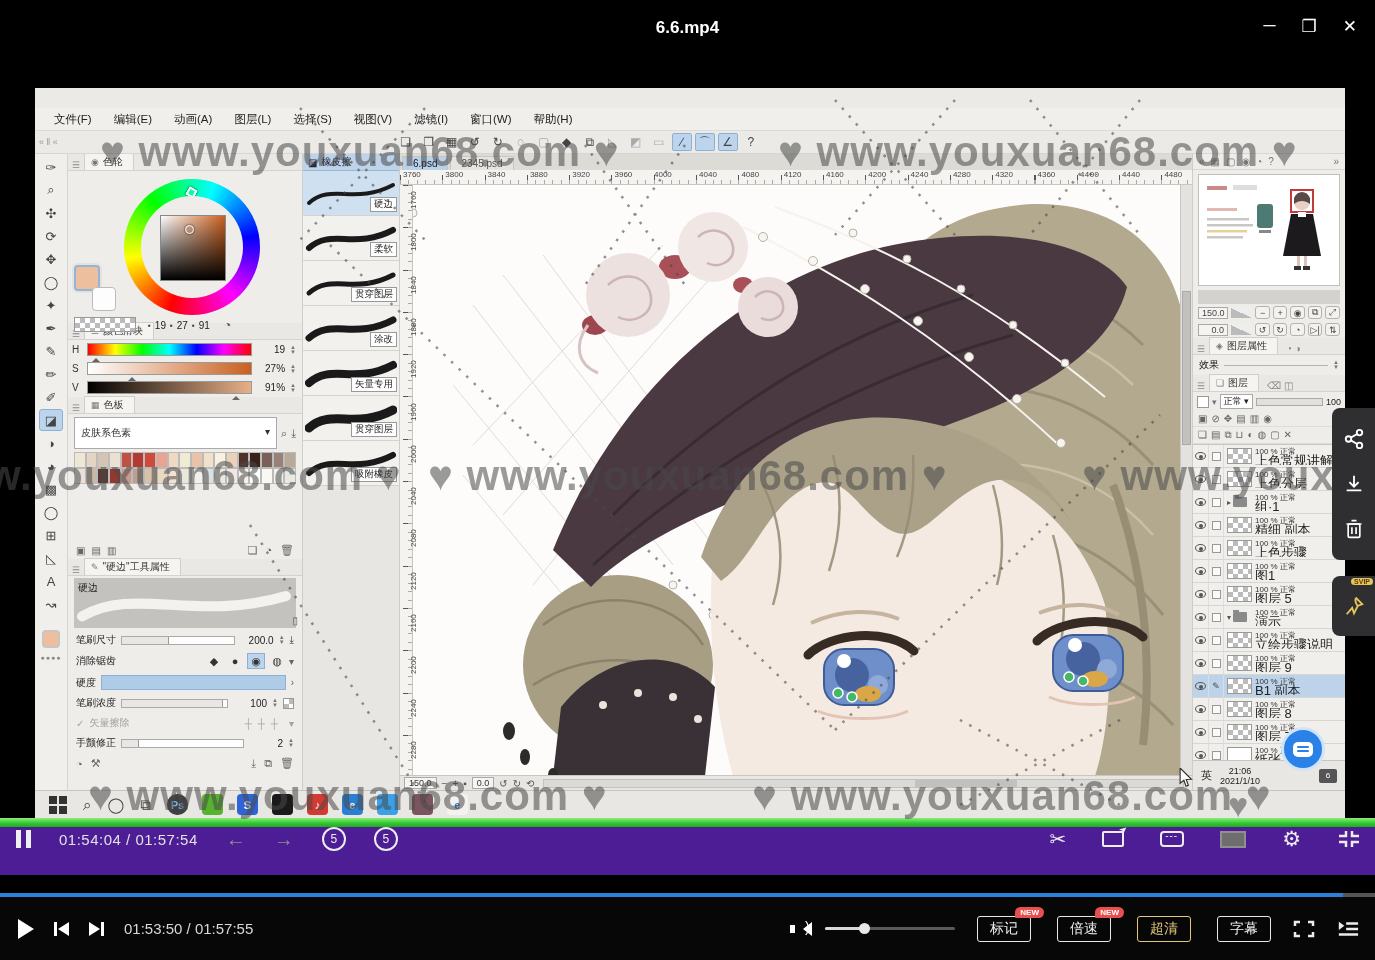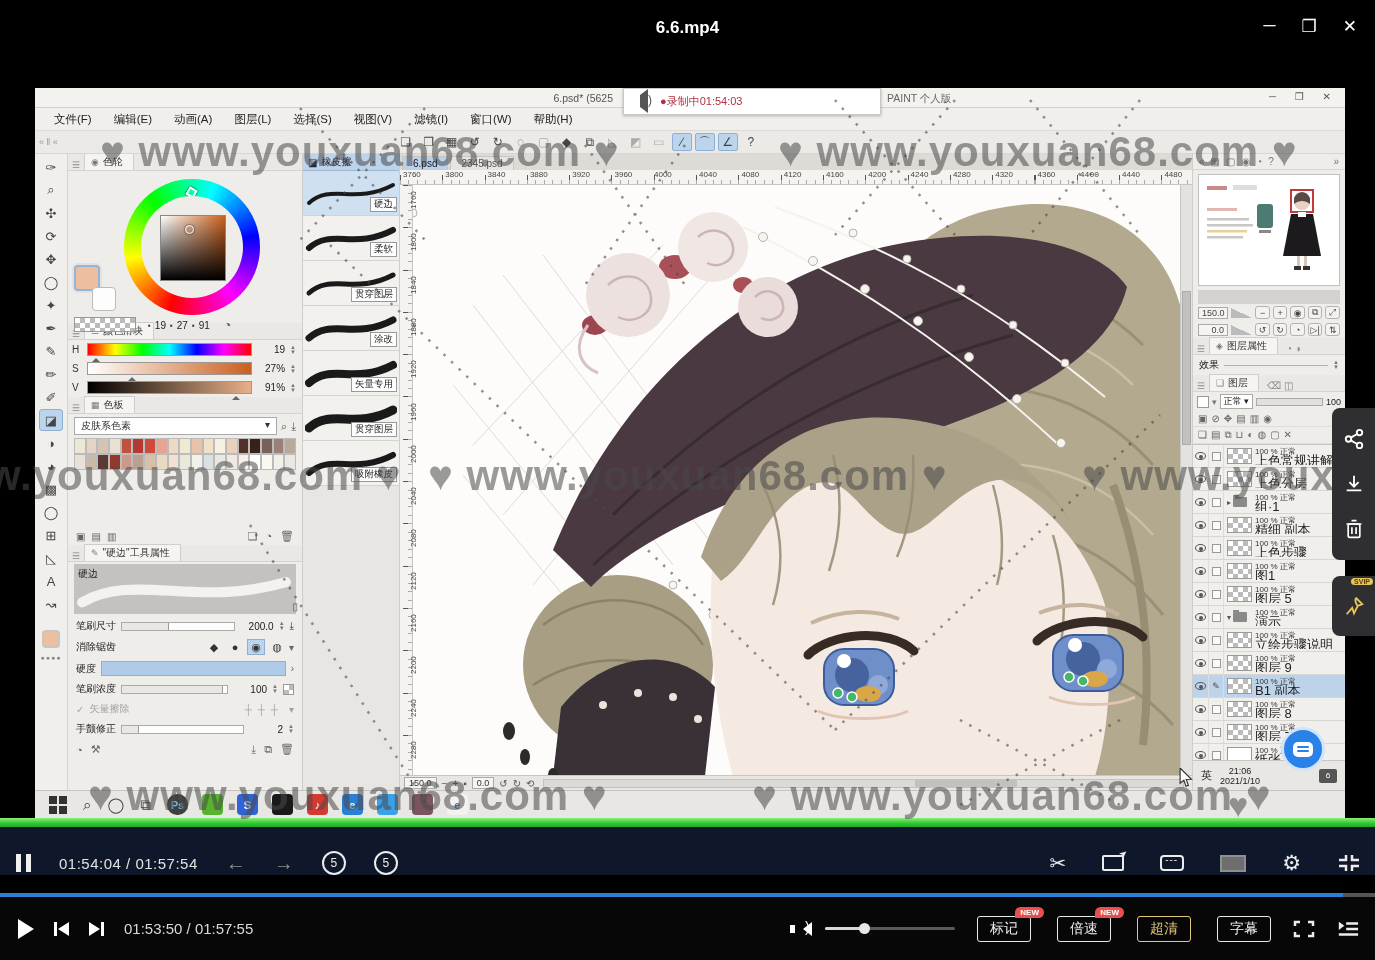--- a/index.html
+++ b/index.html
@@ -61,21 +61,21 @@
 .slider-row{display:flex;align-items:center;gap:5px;padding:3px 6px 3px 4px}
 .slider-row .sl{width:10px;font-size:10px;color:#333}
 .track{position:relative;flex:1;height:13px;border:1px solid #999}
 .track .caret{position:absolute;bottom:-7px;margin-left:-4px;width:0;height:0;border:4px solid transparent;border-bottom-color:#666}
 .t-h{background:linear-gradient(to right,#f00,#ff0,#0f0,#0ff,#00f,#f0f,#f00)}
 .t-s{background:linear-gradient(to right,#fff,#c9601f)}
 .t-v{background:linear-gradient(to right,#000,#e8b089)}
 .slider-row .sv{width:28px;text-align:right;font-size:10px;color:#222}
 .stepper{display:inline-block;font-size:6px;line-height:5px;color:#777;text-align:center}
 .sw-drop{display:flex;align-items:center;gap:4px;padding:3px 6px}
-.sw-sel{flex:1;background:#fff;border:1px solid #aaa;font-size:10px;padding:1px 6px;display:flex;justify-content:space-between;color:#333}
+.sw-sel{flex:1;background:#fff;border:1px solid #aaa;font-size:10px;padding:8px 6px;display:flex;justify-content:space-between;color:#333}
 .sw-mini{font-size:11px;color:#555}
 #swgrid{padding:0 6px}
 .swrow{display:flex}
 .swcell{width:11.7px;height:16px;border:0.5px solid #bbb}
 .gapzone{height:58px}
 .mini-row{display:flex;align-items:center;padding:2px 8px;color:#666;font-size:10px;gap:6px}
 .mini-row .right{margin-left:auto;display:flex;gap:8px;font-size:11px}
 .brush-prev{position:relative;margin:2px 6px;height:50px;background:#c3c2bf}
 .brush-prev .bn{position:absolute;left:4px;top:3px;font-size:10px;color:#222}
 .brush-prev svg{position:absolute;inset:0}
@@ -159,21 +159,21 @@
 
 
 #taskbar{position:absolute;left:0;top:702px;width:1310px;height:28px;background:#e9e7e3;border-top:1px solid #c6c4c0;display:flex;align-items:center;gap:16px;padding-left:14px}
 .win-logo{display:grid;grid-template-columns:8px 8px;grid-gap:2px}
 .win-logo i{width:8px;height:8px;background:#333}
 .tb-sys{font-size:15px;color:#444}
 .app-ic{width:21px;height:21px;border-radius:4px;display:flex;align-items:center;justify-content:center;font-size:11px;font-weight:bold}
 
 
 .green-bar{position:absolute;left:0;top:818px;width:1375px;height:9px;background:linear-gradient(#8bee7c,#2ec62e 60%,#23a823)}
-.inner-bar{position:absolute;left:0;top:827px;width:1375px;height:48px;background:#0f172a;display:flex;align-items:flex-end}
+.inner-bar{position:absolute;left:0;top:827px;width:1375px;height:48px;background:#4c1d95;display:flex;align-items:flex-start}
 .ib-left{display:flex;align-items:center;gap:28px;margin-left:16px}
 .pause-ic{display:flex;gap:5px}
 .pause-ic i{width:5px;height:18px;background:#f0f0f0}
 .ib-time{color:#e2e2e2;font-size:15px;letter-spacing:.5px}
 .ib-arrow{color:#909090;font-size:20px}
 .c5{position:relative;width:24px;height:24px;border:2px solid #ececec;border-radius:50%;color:#ececec;font-size:12px;display:flex;align-items:center;justify-content:center}
 .ib-right{margin-left:auto;display:flex;align-items:center;gap:36px;margin-right:14px;color:#ececec}
 .ic-scissors::before{content:"✂";font-size:20px}
 .ic-export{position:relative;width:22px;height:16px;border:2px solid #ececec;border-radius:2px}
 .ic-export::after{content:"➤";position:absolute;right:-5px;top:-9px;font-size:10px;color:#ececec;transform:rotate(-40deg)}
@@ -225,29 +225,20 @@
 <div id="stage">
 
   <div class="win-title">6.6.mp4</div>
   <div class="win-ctrls">
     <span>─</span>
     <span>❐</span>
     <span>✕</span>
   </div>
 
   <div id="screen">
-    <div class="app-titlebar">
-      <span class="app-title">6.psd* (5625</span>
-      <div class="rec-widget">
-        <span class="spk-wrap"><span class="spk"></span></span>
-        <span class="rec-text">●录制中01:54:03</span>
-      </div>
-      <span class="app-edition">PAINT 个人版</span>
-      <span class="app-ctrls">─ ❐ ✕</span>
-    </div>
 
     <div class="menubar" id="menu">
         <span class="menu-item">文件(F)</span>
         <span class="menu-item">编辑(E)</span>
         <span class="menu-item">动画(A)</span>
         <span class="menu-item">图层(L)</span>
         <span class="menu-item">选择(S)</span>
         <span class="menu-item">视图(V)</span>
         <span class="menu-item">滤镜(I)</span>
         <span class="menu-item">窗口(W)</span>

